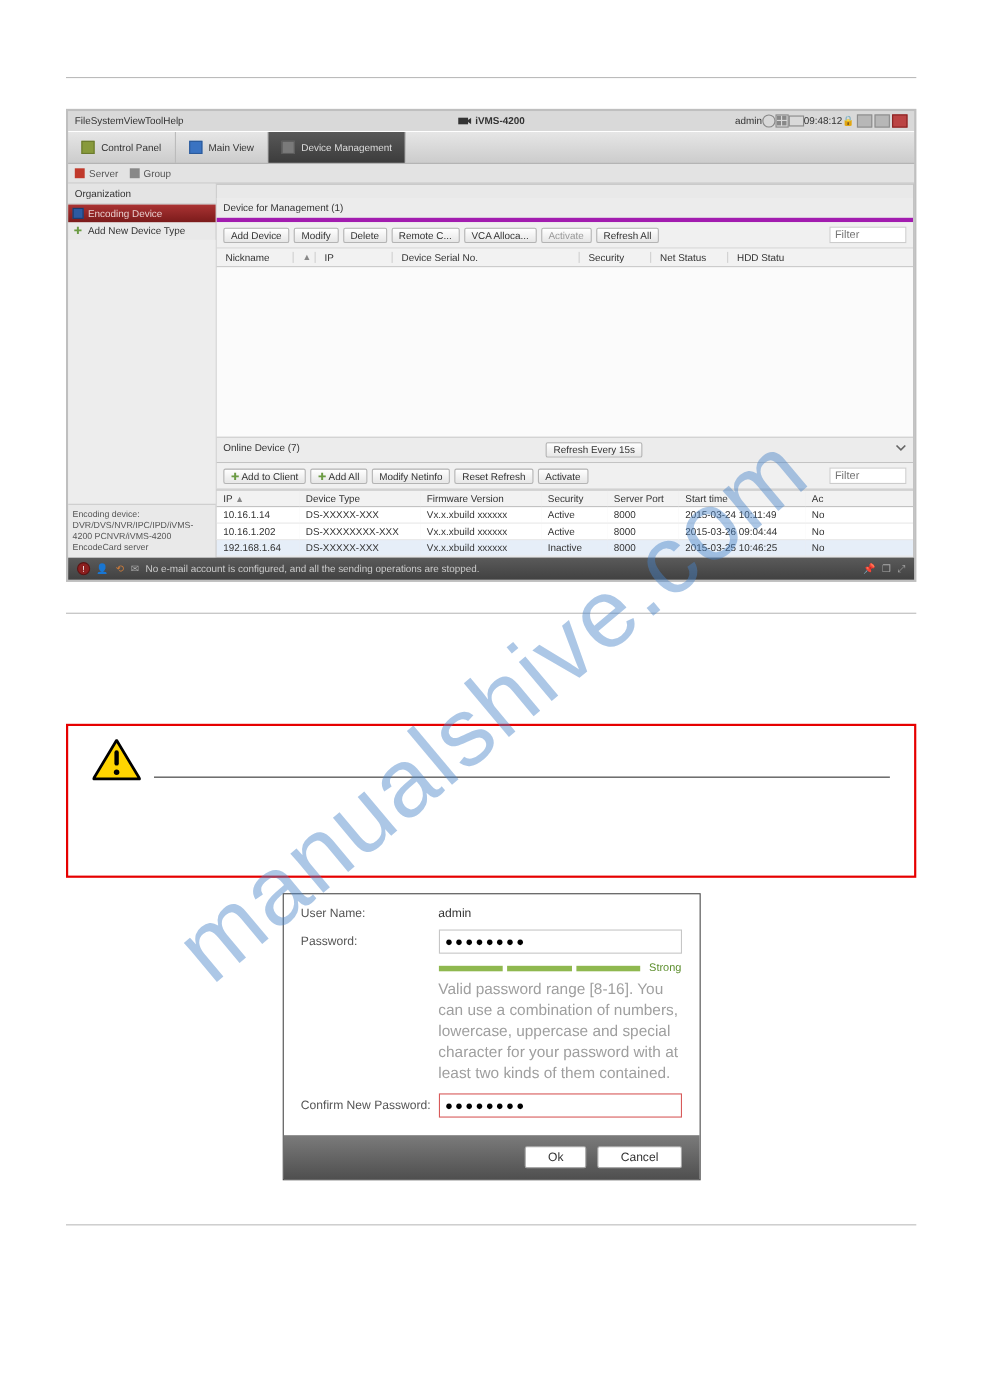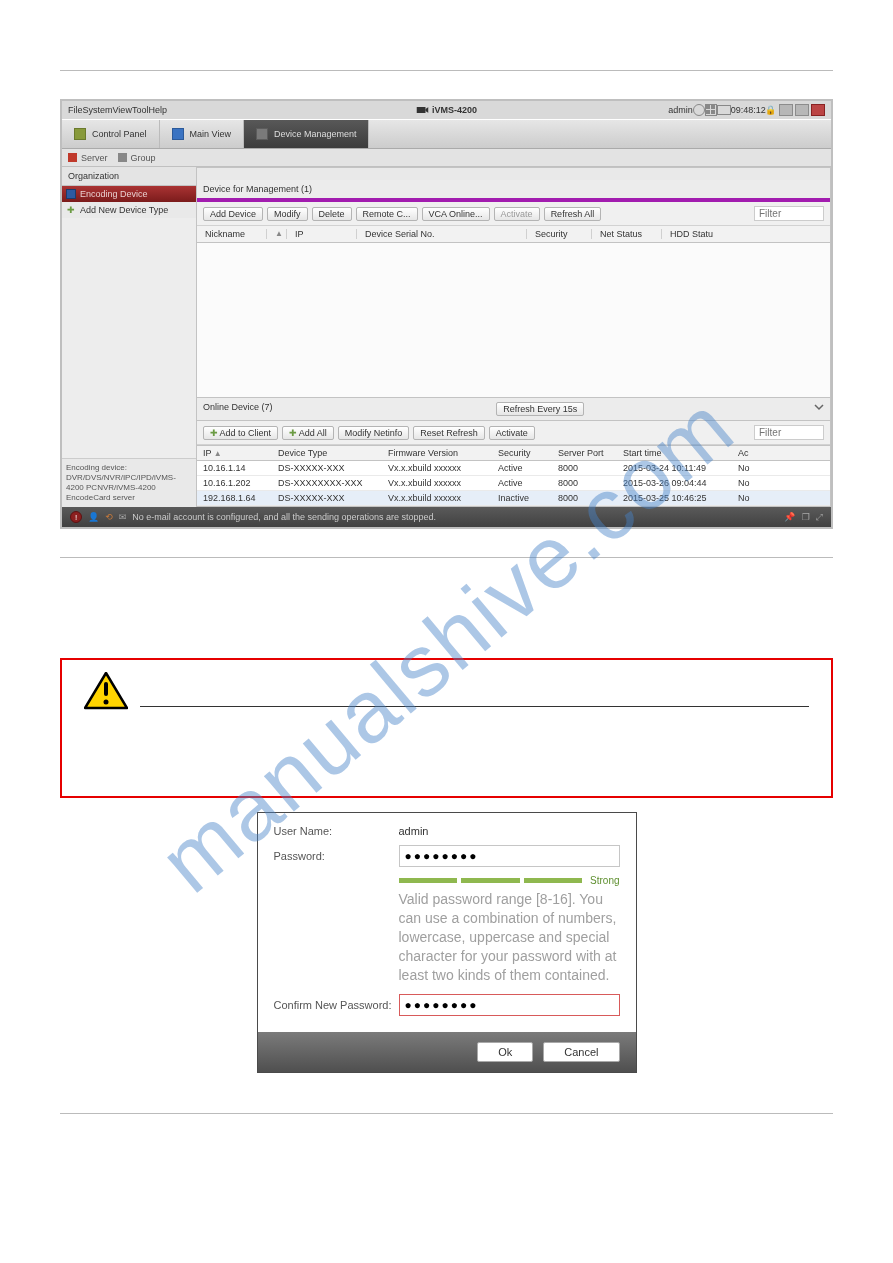--- a/index.html
+++ b/index.html
@@ -182,21 +182,21 @@
 DVR/DVS/NVR/IPC/IPD/iVMS-4200 PCNVR/iVMS-4200 EncodeCard server</div>
       </div>
 
       <div class="ss-main">
         <div class="panel-head">Device for Management (1)</div>
         <div class="btn-row">
           <span class="btn">Add Device</span>
           <span class="btn">Modify</span>
           <span class="btn">Delete</span>
           <span class="btn">Remote C...</span>
-          <span class="btn">VCA Online...</span>
+          <span class="btn">VCA Alloca...</span>
           <span class="btn disabled">Activate</span>
           <span class="btn">Refresh All</span>
           <div class="filter">
             <input placeholder="Filter" style="">
           </div>
         </div>
         <div class="col-head">
           <span style="width:70px">Nickname</span>
           <span style="width:20px;font-size:8px;color:#888;">▲</span>
           <span style="width:70px">IP</span>

